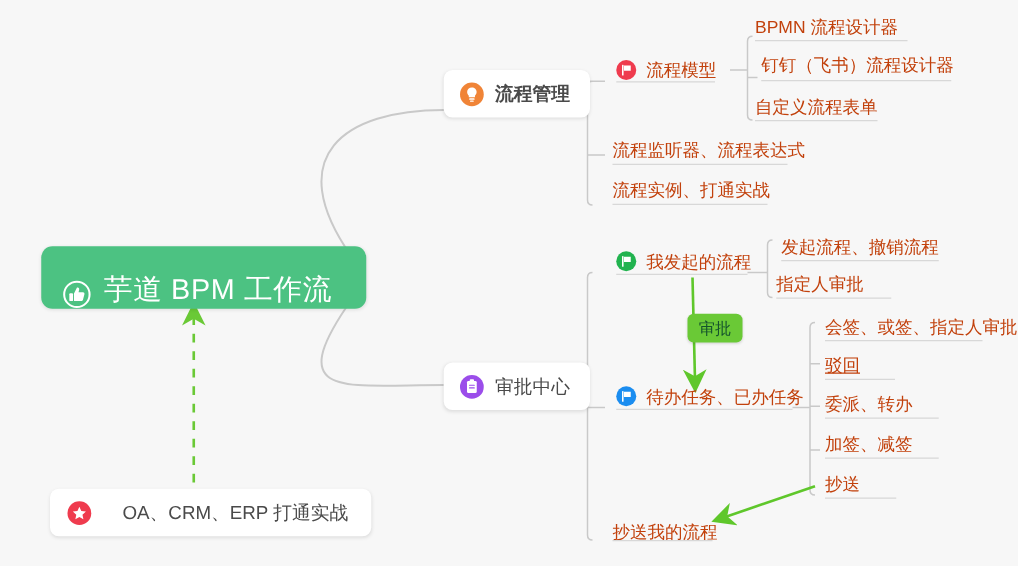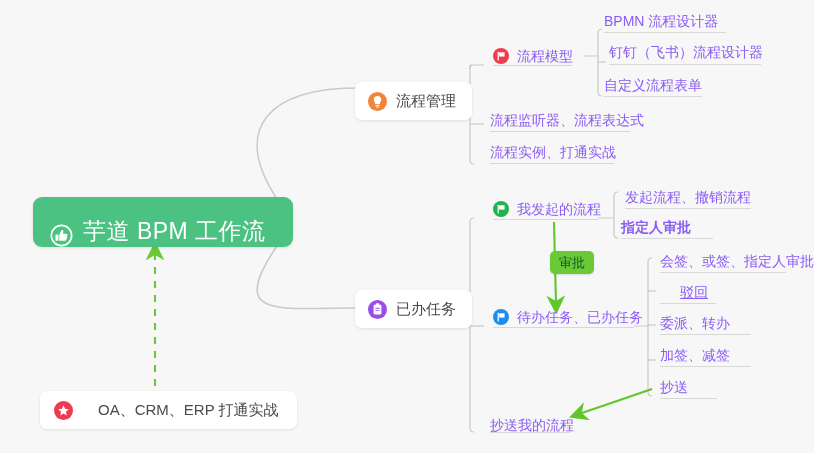--- a/index.html
+++ b/index.html
@@ -68,21 +68,21 @@
     padding: 0 16px 0 13px;
     height: 38px;
     box-sizing: border-box;
     white-space: nowrap;
   }
   .card-node .card-label {
     font-size: 15px;
     color: #4a4a4a;
     margin-left: 9px;
   }
-  #node-process-mgmt { left: 355px; top: 82px; }
+  #node-process-mgmt { left: 355px; top: 56px; font-weight: bold; }
   #node-approval-center { left: 355px; top: 290px; }
   #node-integration {
     left: 40px; top: 391px; height: 38px;
     padding: 0 18px 0 14px;
     gap: 16px;
   }
   
   .round-icon {
     width: 19px;
     height: 19px;
@@ -97,21 +97,21 @@
   .ic-orange { background: #f08437; }
   .ic-purple { background: #9b4dea; }
   .ic-red    { background: #ef3b4e; }
   .ic-green  { background: #21b34f; }
   .ic-blue   { background: #1b8df0; }
   .ic-star   { background: #ef3b4e; }
   
   .text-node {
     position: absolute;
     font-size: 14px;
-    color: #8b5cf6;
+    color: #c2410c;
     white-space: nowrap;
     padding-bottom: 4px;
     line-height: 18px;
   }
   .text-node.with-icon {
     display: flex;
     align-items: center;
     gap: 8px;
     text-align: center;
   }
@@ -241,21 +241,21 @@
 
   <div id="node-approval-center" class="card-node">
     <span class="round-icon ic-purple">
       <svg viewBox="0 0 20 20" width="19" height="19">
         <rect x="5.9" y="5.0" width="8.2" height="10.2" rx="1.2" fill="#ffffff"></rect>
         <rect x="8.2" y="3.5" width="3.6" height="2.4" rx="0.8" fill="#ffffff"></rect>
         <rect x="7.5" y="8.2" width="5.0" height="0.95" rx="0.45" fill="#9b4dea"></rect>
         <rect x="7.5" y="10.4" width="5.0" height="0.95" rx="0.45" fill="#9b4dea"></rect>
       </svg>
     </span>
-    <span class="card-label">已办任务</span>
+    <span class="card-label">审批中心</span>
   </div>
 
   <div class="text-node with-icon" style="left:493px; top:200px;">
     <span class="round-icon sm ic-green">
       <svg viewBox="0 0 16 16" width="16" height="16">
         <rect x="4.6" y="3.8" width="1.25" height="8.6" rx="0.5" fill="#ffffff"></rect>
         <path d="M6.2 4.3 L11.6 4.3 L11.6 8.6 L6.2 8.6 Z" fill="#ffffff"></path>
       </svg>
     </span>
     <span>我发起的流程</span>
@@ -276,31 +276,31 @@
   <div class="text-node" style="left:490px; top:416px;">
     <span>抄送我的流程</span>
   </div>
   <div class="underline" style="left:490px; top:432px; width:80px;"></div>
 
   <div class="text-node" style="left:625px; top:188px;">
     <span>发起流程、撤销流程</span>
   </div>
   <div class="underline" style="left:625px; top:208px; width:126px;"></div>
 
-  <div class="text-node" style="left:621px; top:218px;font-weight:bold;">
+  <div class="text-node" style="left:621px; top:218px;">
     <span>指定人审批</span>
   </div>
   <div class="underline" style="left:621px; top:238px; width:92px;"></div>
 
   <div class="text-node" style="left:660px; top:252px;">
     <span>会签、或签、指定人审批</span>
   </div>
   <div class="underline" style="left:660px; top:272px; width:126px;"></div>
 
-  <div class="text-node" style="left:680px; top:283px;text-decoration:underline;">
+  <div class="text-node" style="left:660px; top:283px;text-decoration:underline;">
     <span>驳回</span>
   </div>
   <div class="underline" style="left:660px; top:303px; width:56px;"></div>
 
   <div class="text-node" style="left:660px; top:314px;">
     <span>委派、转办</span>
   </div>
   <div class="underline" style="left:660px; top:334px; width:91px;"></div>
 
   <div class="text-node" style="left:660px; top:346px;">

